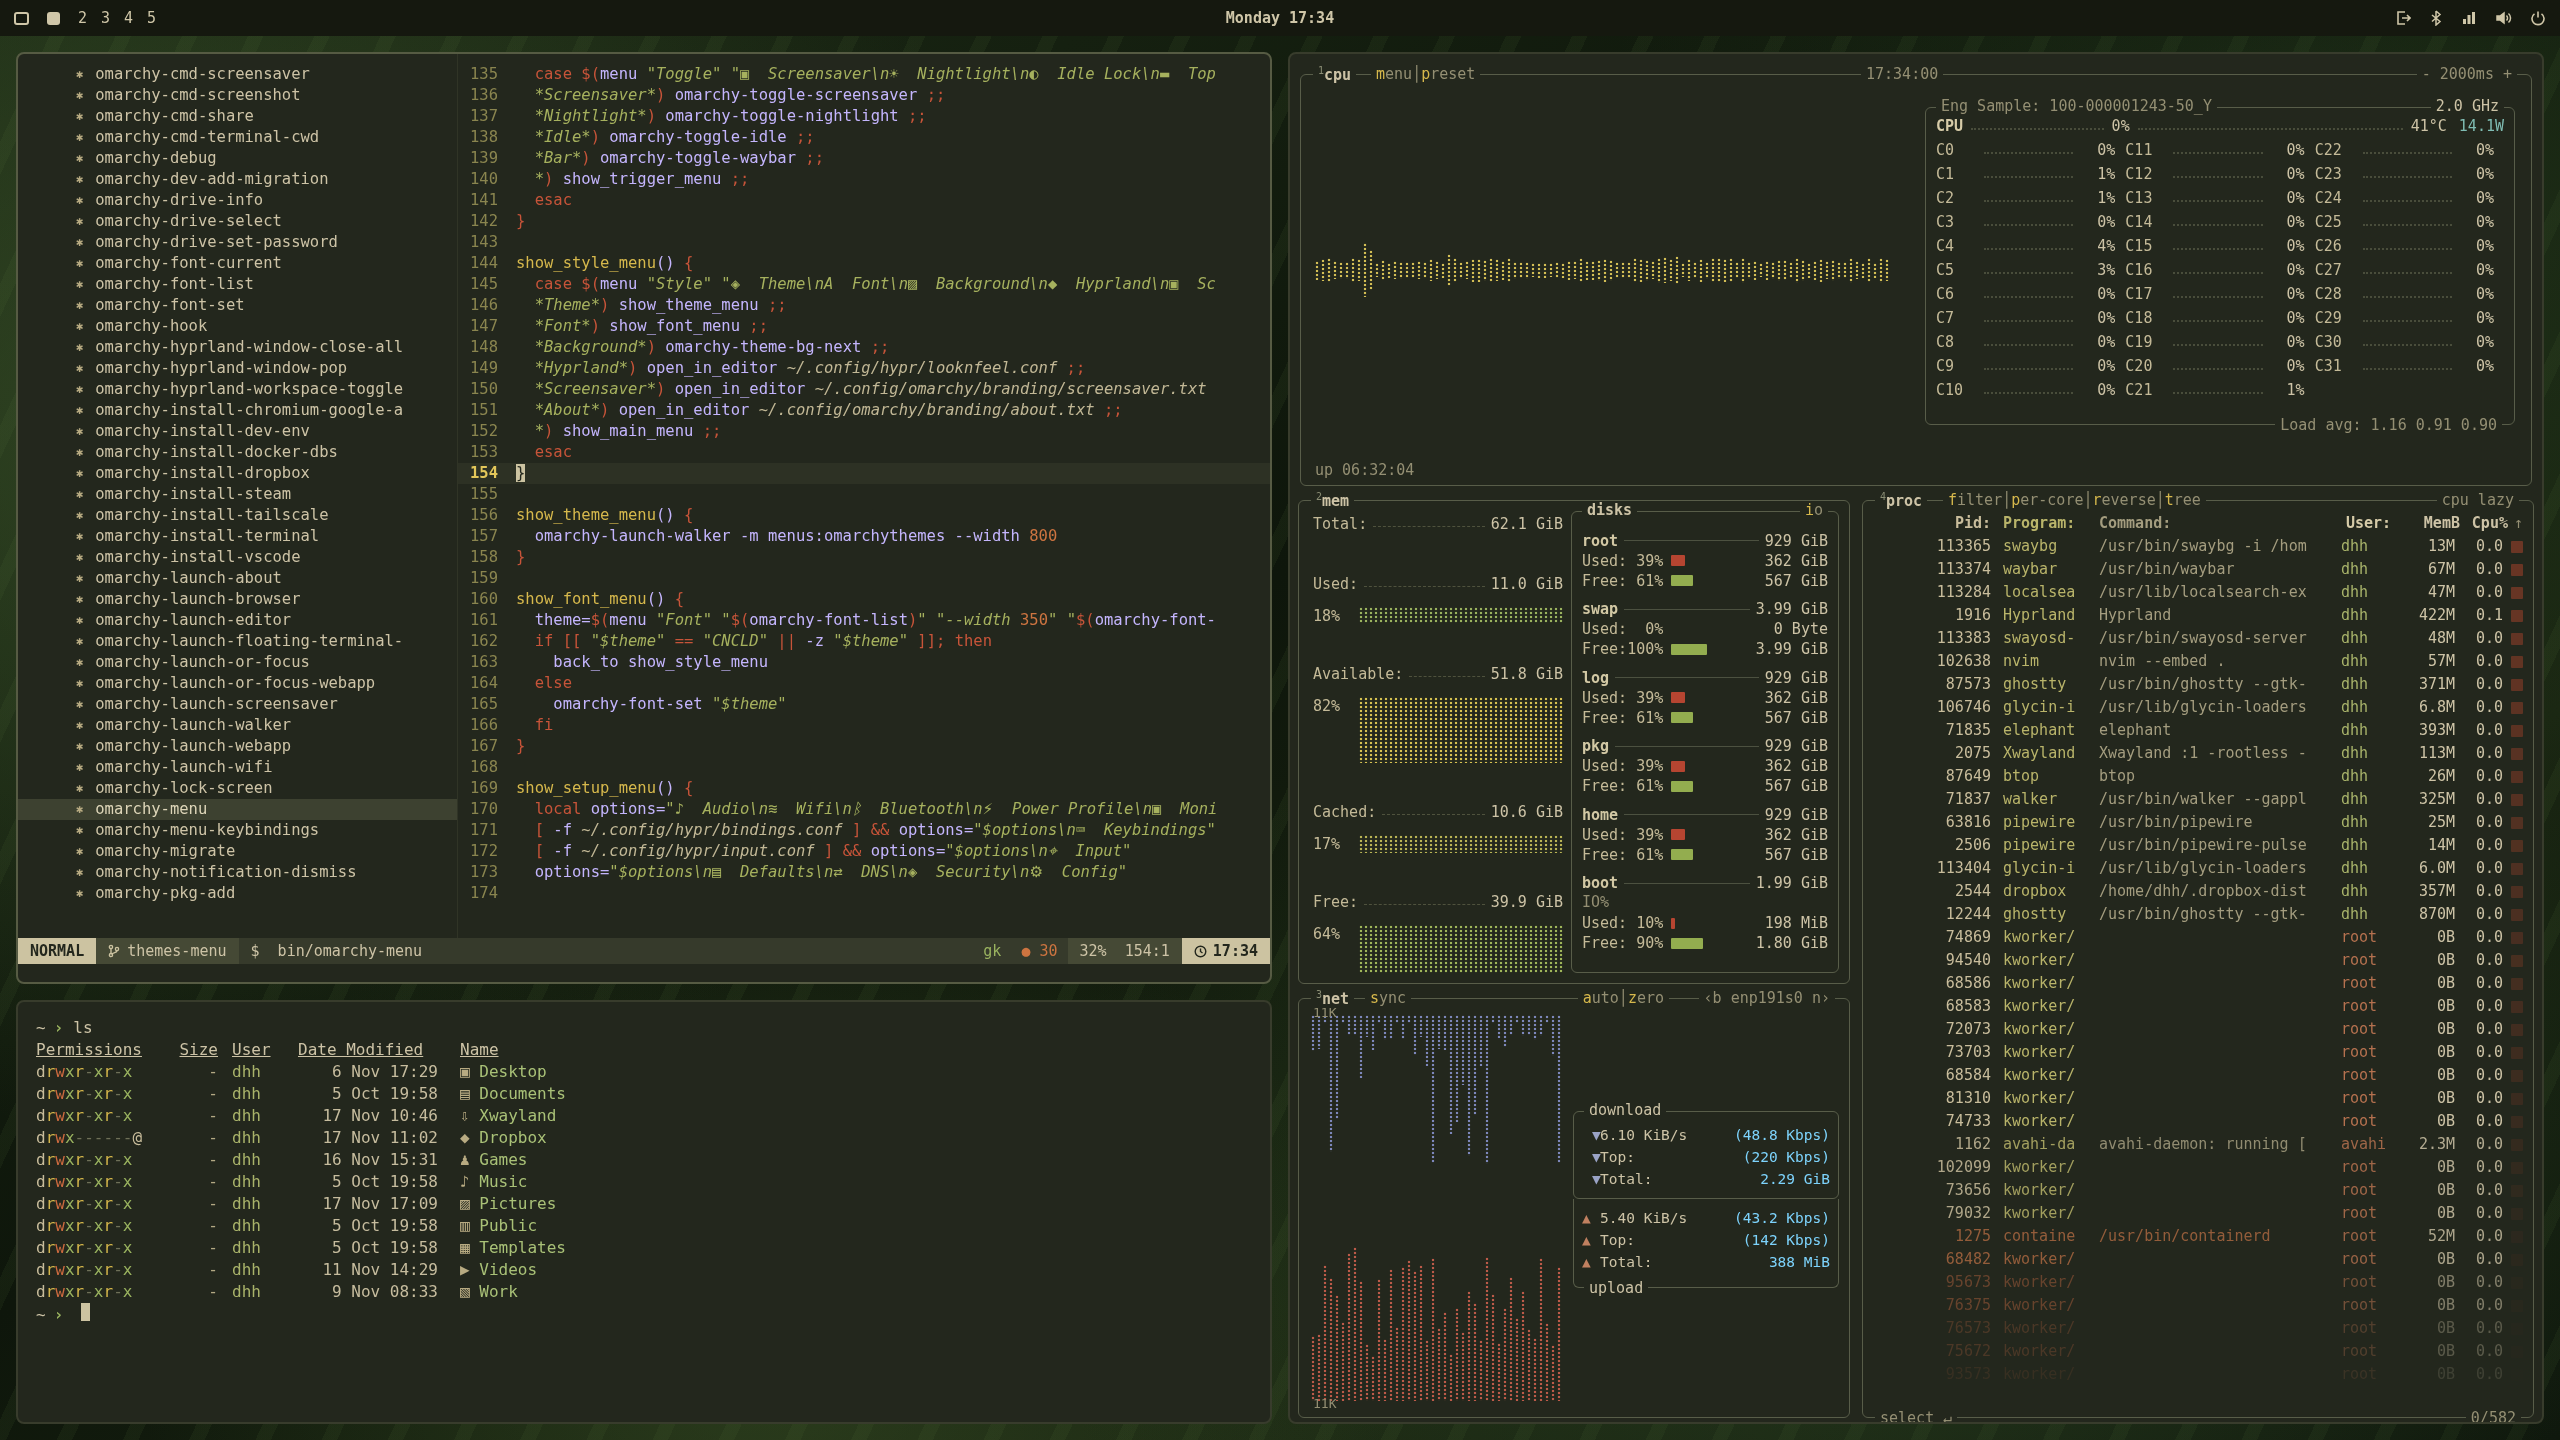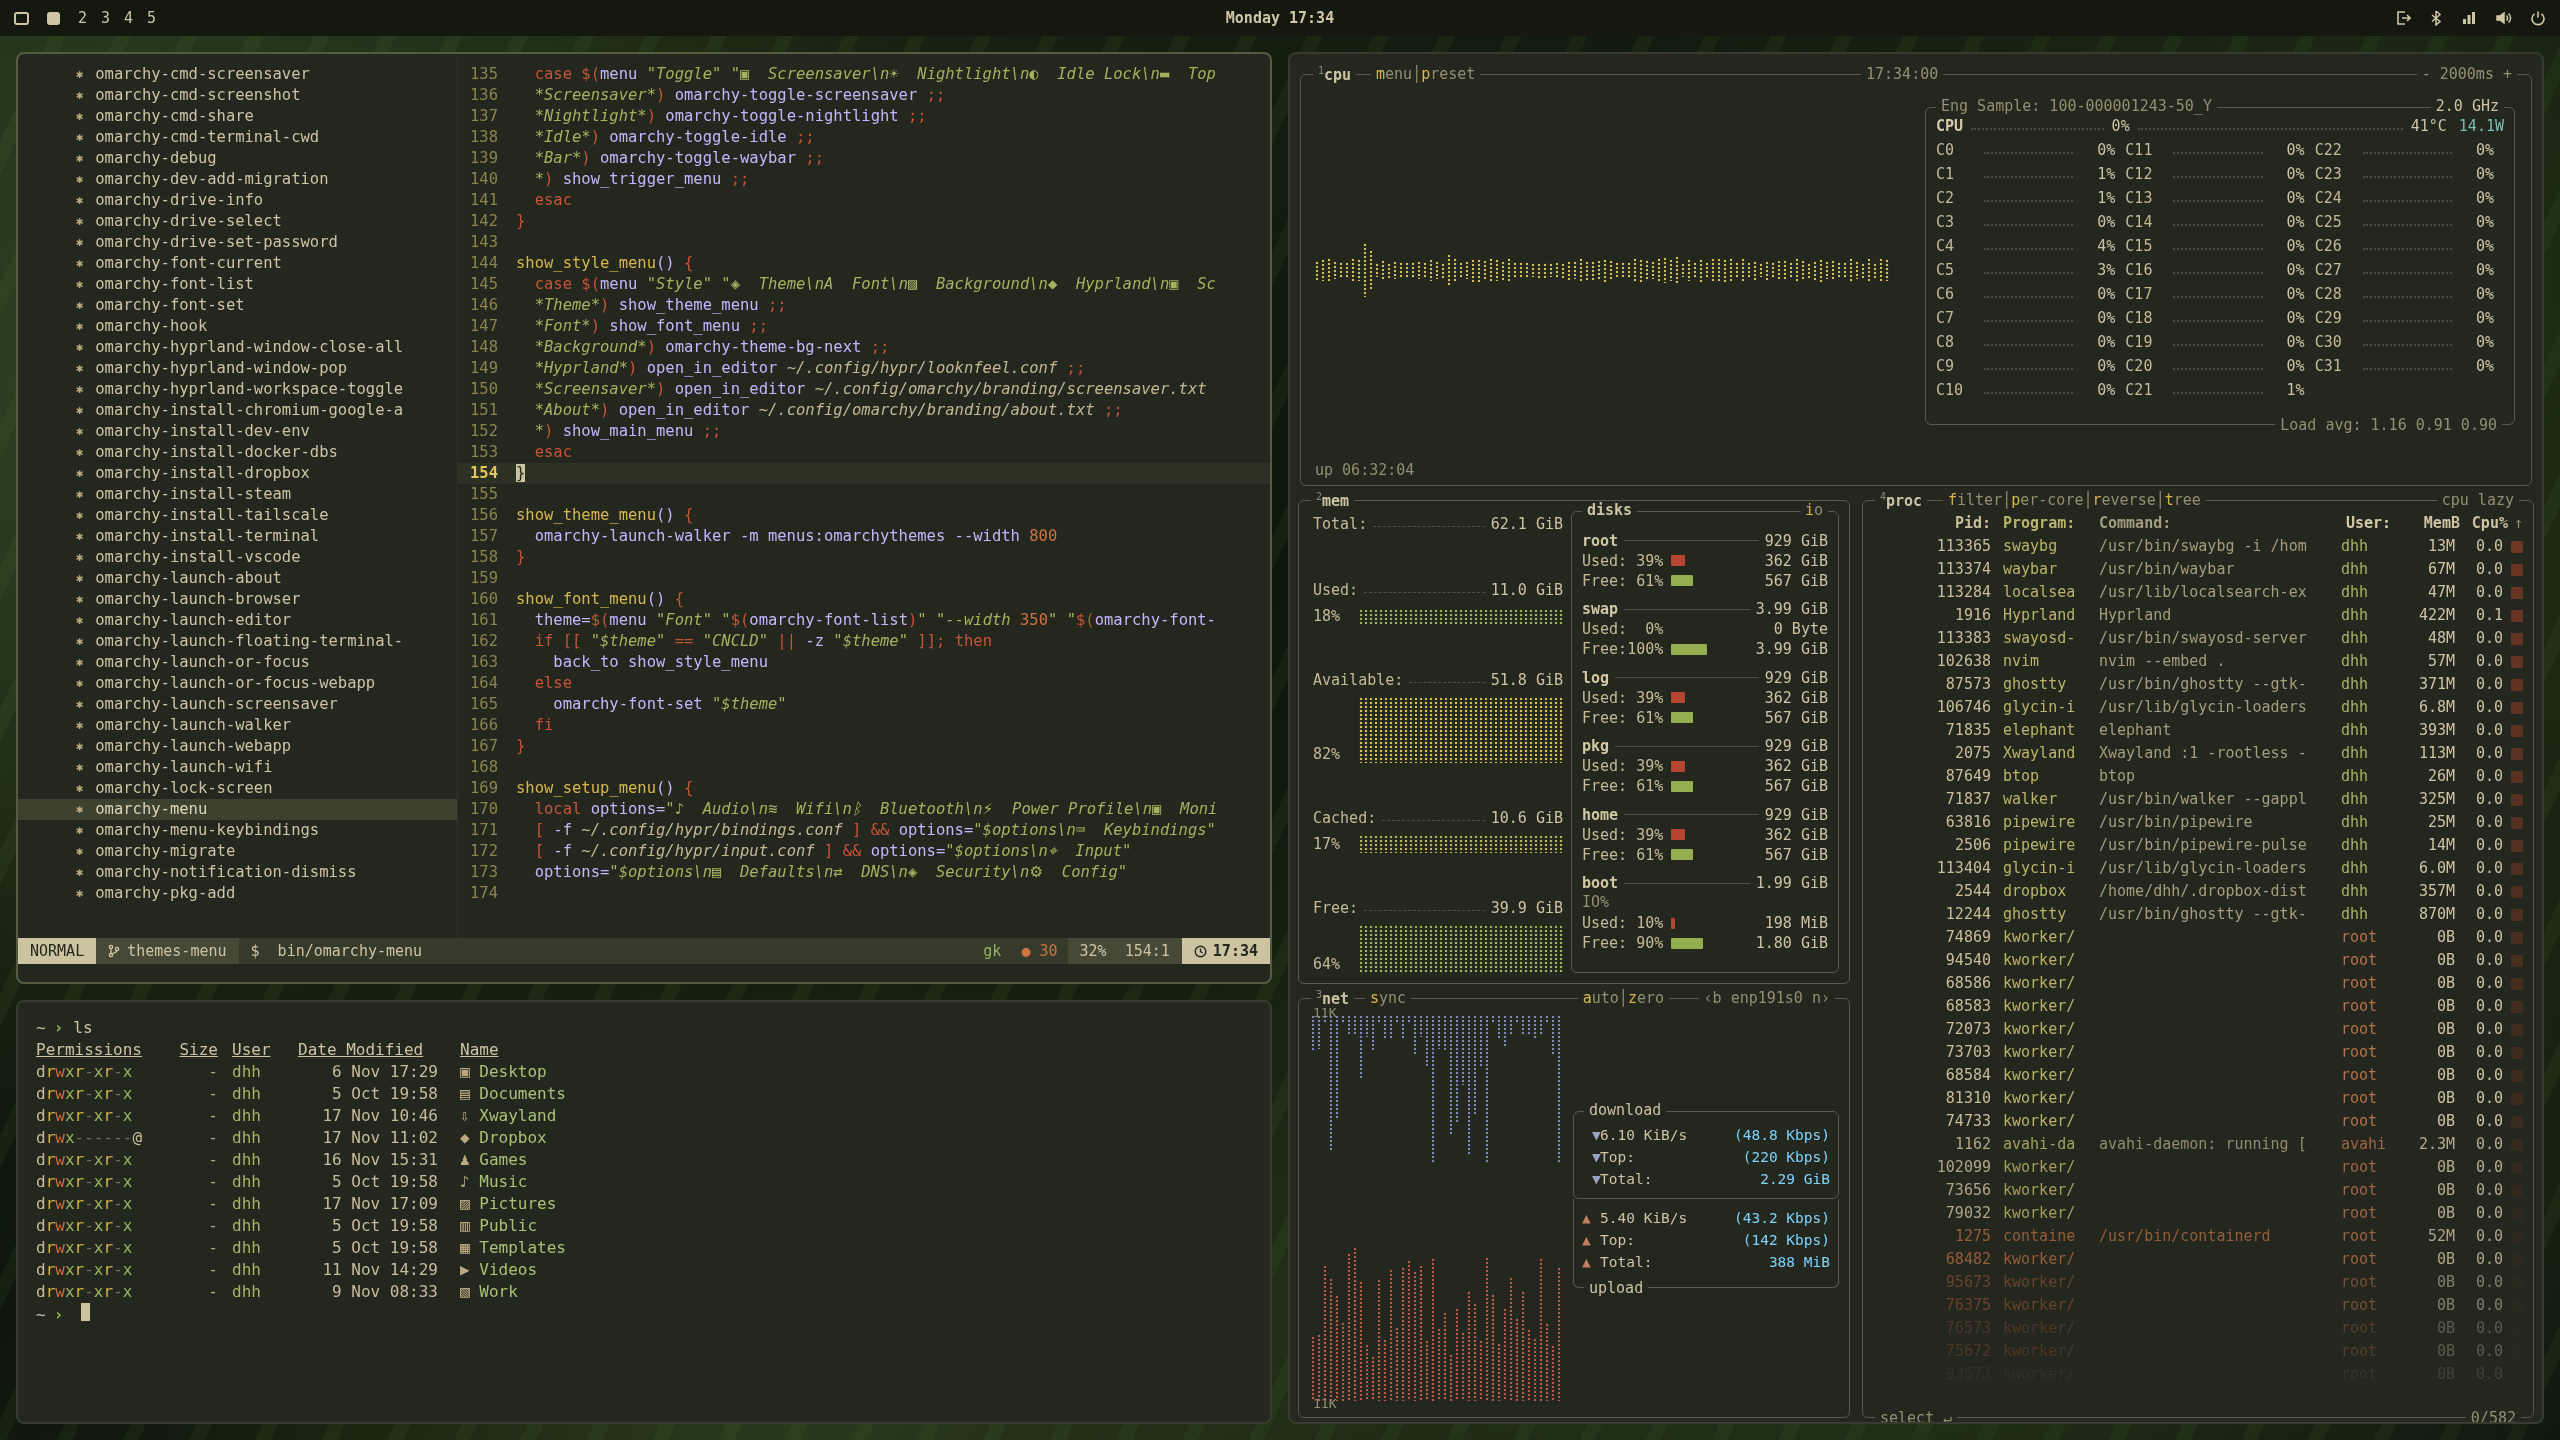--- a/index.html
+++ b/index.html
@@ -47,21 +47,21 @@
   .cl .ln{flex:none;width:58px;text-align:right;padding-right:18px;color:#8a854f}
   .cl.curline{background:var(--curline)}
   .cl.curline .ln{color:#e3c75a;font-weight:bold}
   .ct{flex:1;white-space:pre;overflow:hidden}
   .sx-k{color:#c75439}.sx-p{color:#c75439}.sx-t{color:#c4b5fd}
   .sx-s{color:#a6b15e;font-style:italic}.sx-f{color:#d6b84c}
   .sx-n{color:#cd7440}.sx-i{color:#c2b896;font-style:italic}
   .sx-cur{background:#ccc3a1;color:#23271d}
   .nv-status{height:26px;display:flex;align-items:center;background:var(--statusbg);font-size:15px;overflow:hidden}
   .seg{display:flex;align-items:center;height:100%;padding:0 12px;white-space:pre}
-  .seg-mode{background:var(--badge);color:#23271d;font-weight:normal}
+  .seg-mode{background:var(--badge);color:#23271d;font-weight:bold}
   .seg-branch{background:#454935;gap:7px}
   .seg-file{color:var(--fg)}
   .sl-right{margin-left:auto;display:flex;align-items:center;height:100%}
   .sl-lsp{color:var(--green);padding:0 10px}
   .sl-diag{color:var(--orange);padding:0 10px;white-space:pre}
   .seg-pos{background:#454935}
   .seg-time{background:var(--badge);color:#23271d;font-weight:bold;gap:6px}
   .nv-cmd{height:22px}
   
   .term{padding:14px 18px;font-size:16px}
@@ -99,21 +99,21 @@
   .core-p{width:34px;text-align:right;color:#cdc3a6}
   .ci-load{position:absolute;bottom:-10px;right:12px;background:var(--bg);padding:0 5px;font-size:15px;color:var(--fg-dim)}
   .cpu-uptime{position:absolute;left:14px;bottom:6px;color:var(--fg-dim);font-size:15px}
   .mid{display:flex;gap:12px;margin-top:14px;height:918px}
   .col-left{width:552px;display:flex;flex-direction:column;gap:14px}
   .mem-box{height:484px;padding:12px 12px 10px 14px}
   .mem-left{width:250px;height:100%;display:flex;flex-direction:column;justify-content:space-between;font-size:15px}
   .mline{display:flex;align-items:center;height:22px}
   .ml{color:#c4ba98}.mv{color:#cdc3a6}
   .mlead{flex:1;border-bottom:1px dashed rgba(90,94,70,.8);margin:0 6px 4px 6px;height:10px}
-  .mgrow{display:flex;align-items:flex-end;margin-top:6px}
+  .mgrow{display:flex;margin-top:12px}
   .mpct{width:46px;color:#c4ba98;font-size:15px}
   .mgraph{flex:1;background-size:5px 4px;border-radius:2px}
   .disks-box{position:absolute;right:10px;top:10px;bottom:10px;width:268px;border:1px solid var(--border);border-radius:6px;padding:10px 10px;font-size:15px;display:flex;flex-direction:column;justify-content:space-evenly}
   .dname{display:flex;align-items:center;height:20px;margin:0 -10px}
   .dn{padding:0 6px 0 10px;color:#d2c8a4;font-weight:bold}
   .dline{flex:1;height:1px;background:#4c5140}
   .ds{padding:0 10px 0 6px;color:#cdc3a6}
   .drow{display:flex;align-items:center;height:20px}
   .dl{color:#c4ba98;white-space:pre}
   .meter{height:11px;margin:0 8px;border-radius:1px;flex:none}

